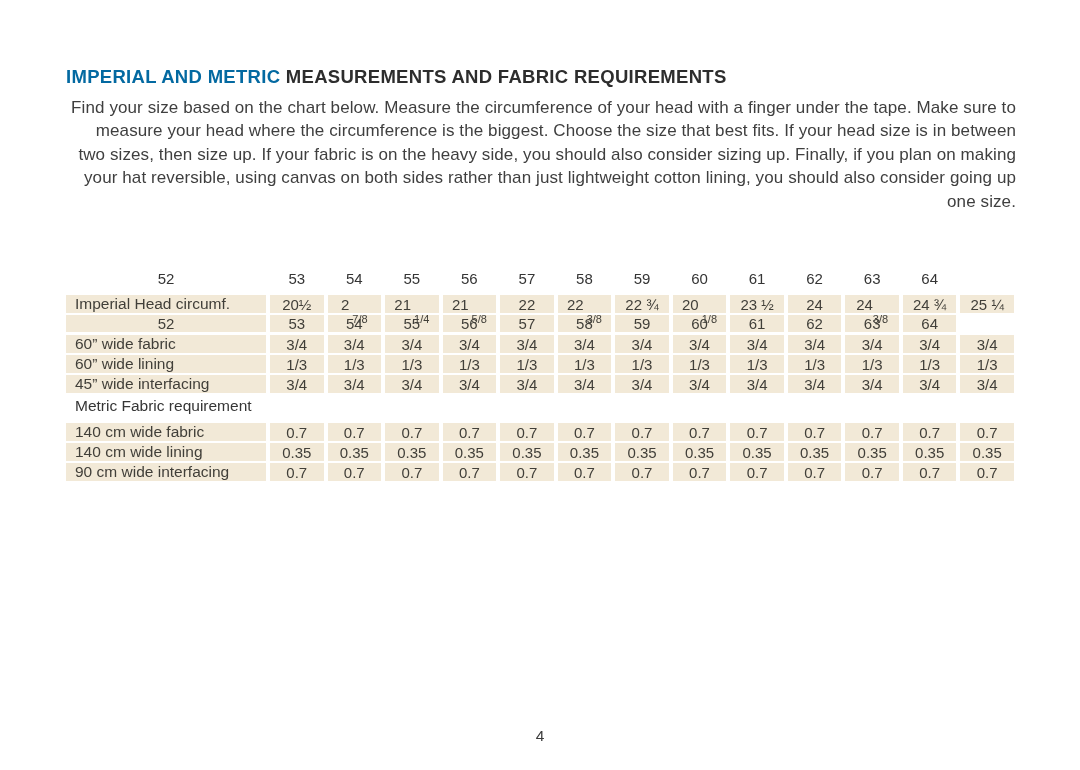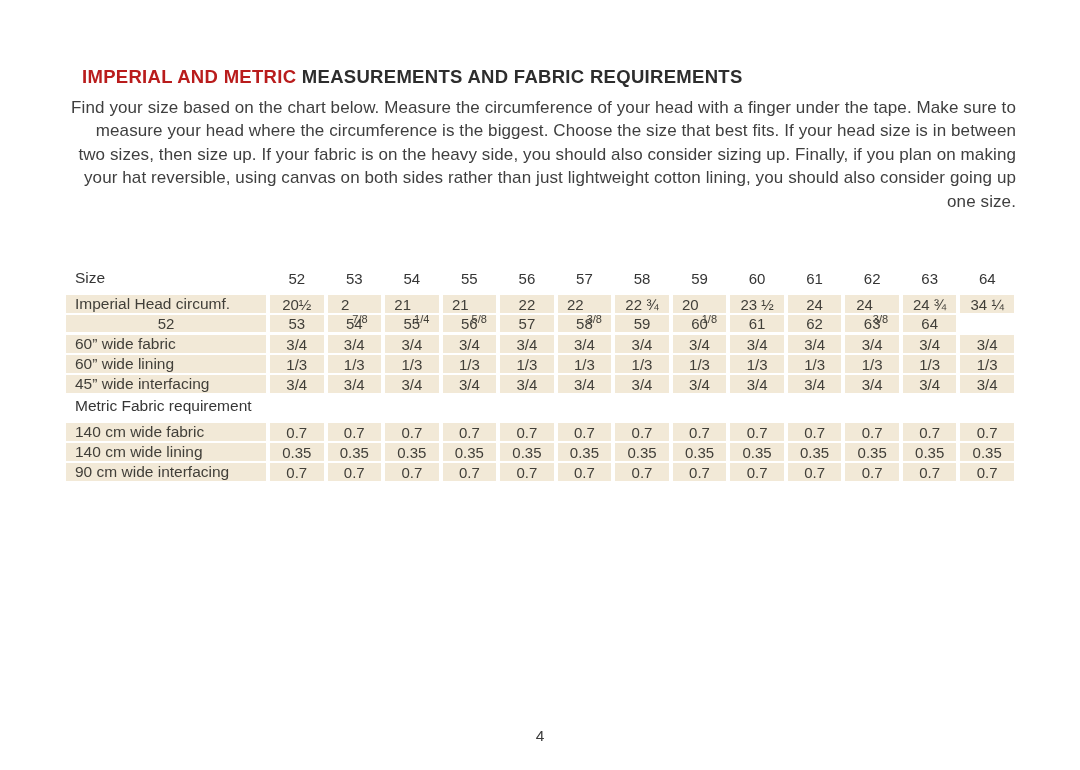--- a/index.html
+++ b/index.html
@@ -17,21 +17,21 @@
     width: 950px;
   }
   .page-title {
     font-size: 18.5px;
     font-weight: bold;
     letter-spacing: 0.3px;
     color: #2d2d2d;
     margin: 0 0 8px 0;
     white-space: nowrap;
   }
-  .title-accent { color: #b91c1c; margin-left: 16px; }
+  .title-accent { color: #0369a1; }
   .intro {
     font-size: 17px;
     line-height: 23.4px;
     letter-spacing: 0.1px;
     color: #3f3f3f;
     margin: 0;
     text-align: right;
   }
   .size-table {
     margin-top: 54px;
@@ -84,21 +84,20 @@
   }
 </style>
 </head>
 <body>
 
 <div class="content">
   <h1 class="page-title"><span class="title-accent">IMPERIAL AND METRIC </span><span>MEASUREMENTS AND FABRIC REQUIREMENTS</span></h1>
   <p class="intro">Find your size based on the chart below. Measure the circumference of your head with a finger under the tape. Make sure to measure your head where the circumference is the biggest.  Choose the size that best fits. If your head size is in between two sizes, then size up. If your fabric is on the heavy side, you should also consider sizing up. Finally, if you plan on making your hat reversible, using canvas on both sides rather than just lightweight cotton lining, you should also consider going up one size.</p>
   <div class="size-table">
       <div class="t-row head">
-        <div class="t-label">Size</div>
         <div class="t-cell">
           <span>52</span>
         </div>
         <div class="t-cell">
           <span>53</span>
         </div>
         <div class="t-cell">
           <span>54</span>
         </div>
         <div class="t-cell">
@@ -164,21 +163,21 @@
         <div class="t-cell">
           <span>24</span>
         </div>
         <div class="t-cell">
           <span><span>24</span><span class="frac tight">3/8</span></span>
         </div>
         <div class="t-cell">
           <span>24 ¾</span>
         </div>
         <div class="t-cell">
-          <span>34 ¼</span>
+          <span>25 ¼</span>
         </div>
       </div>
       <div class="t-row shaded">
         <div class="t-cell">
           <span>52</span>
         </div>
         <div class="t-cell">
           <span>53</span>
         </div>
         <div class="t-cell">

